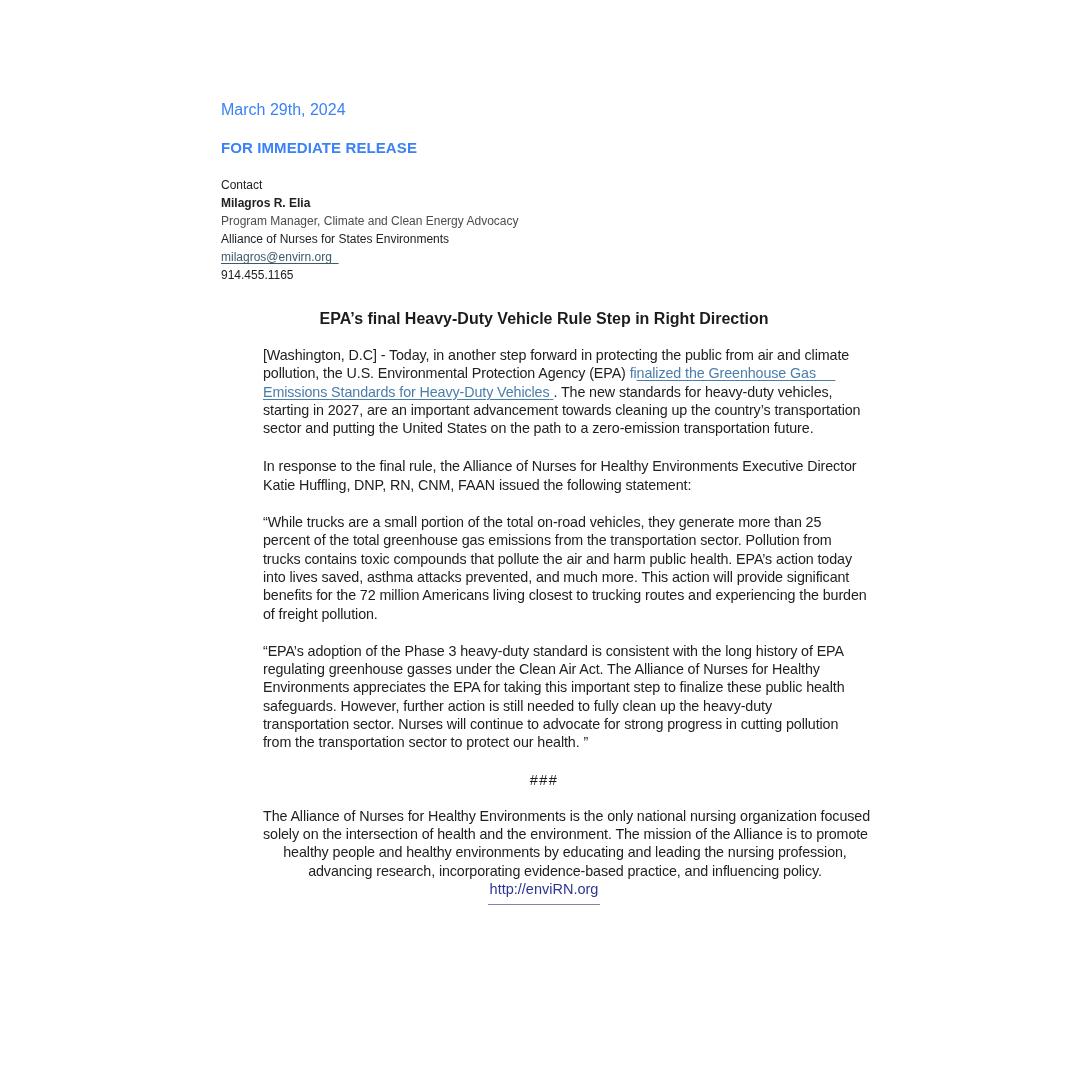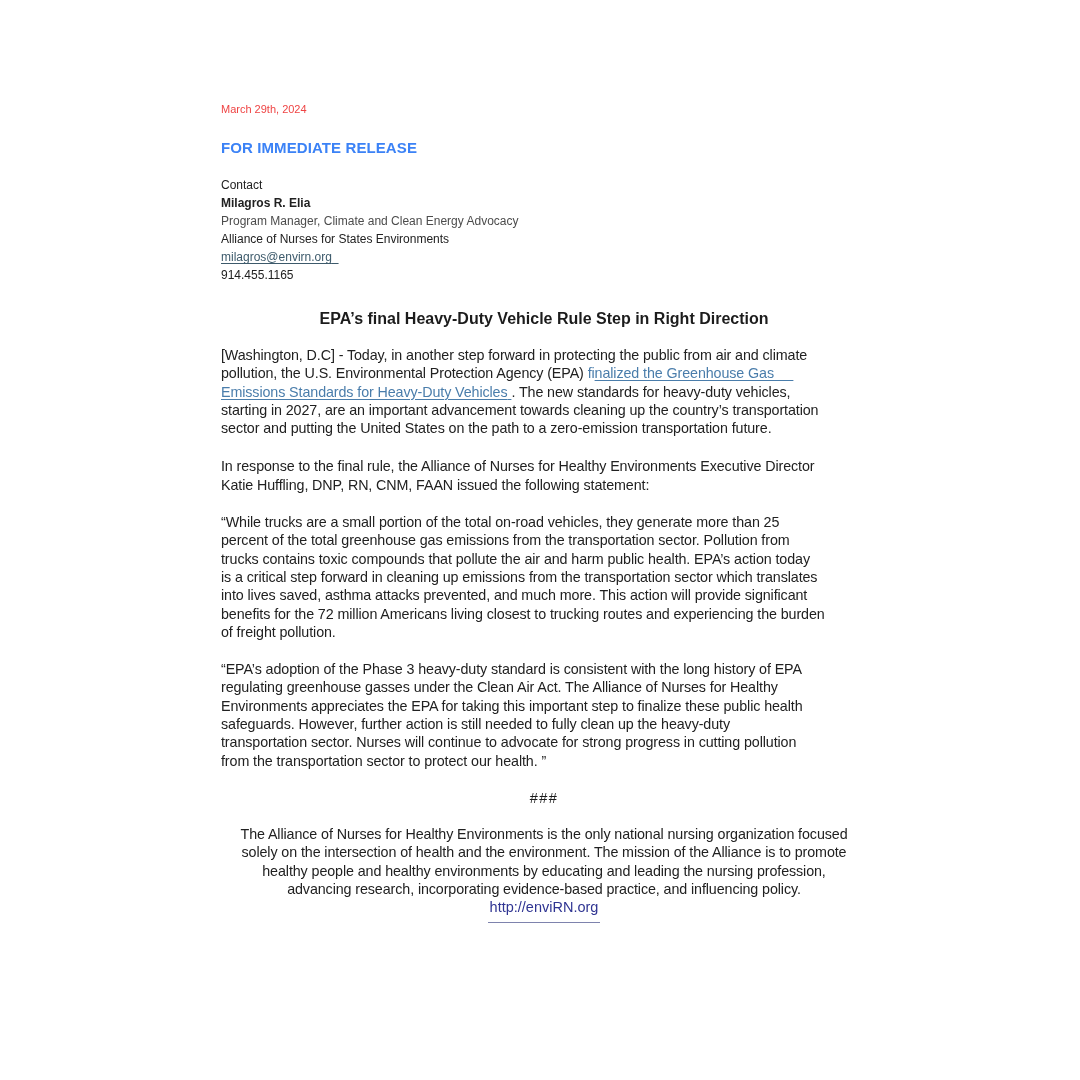--- a/index.html
+++ b/index.html
@@ -12,33 +12,33 @@
     --bg:#ffffff;
   }
   *{margin:0;padding:0;box-sizing:border-box;}
   html,body{background:var(--bg);}
   body{
     width:1080px;height:1080px;position:relative;overflow:hidden;
     font-family:"Liberation Sans","DejaVu Sans",sans-serif;
     color:var(--text);
   }
   .doc{position:absolute;left:221px;top:100px;width:646px;}
-  .date{font-size:11px;line-height:19px;color:#ef4444;}
+  .date{font-size:16px;line-height:19px;color:#3b82f6;}
   .release{font-size:15px;line-height:19px;font-weight:700;color:#3b82f6;margin-top:19px;letter-spacing:.1px;}
   .contact{margin-top:19px;}
   .contact .cline{font-size:12px;line-height:18px;white-space:nowrap;}
   .contact .cname{font-weight:700;}
   .contact .ctitle{color:var(--muted);}
   a{cursor:pointer;}
   .email-link{color:var(--email);text-decoration:underline;text-decoration-thickness:1px;text-underline-offset:2px;}
   .headline{margin-top:25px;font-size:16px;line-height:19px;font-weight:700;text-align:center;color:#1c1c1c;}
   .para{margin-top:20px;}
   .para.first{margin-top:18px;}
   .para.tight{margin-top:19px;}
-  .line{font-size:14.3px;line-height:18.3px;letter-spacing:-0.1px;white-space:nowrap;}
+  .line{font-size:14.3px;line-height:18.3px;letter-spacing:-0.1px;white-space:nowrap;margin-left:42px;}
   .body-link{color:var(--link);text-decoration:underline;text-decoration-thickness:1px;text-underline-offset:2px;}
   .no-u{display:inline-block;text-decoration:none;color:var(--link);}
   .dark{color:var(--text);}
   .divider{margin-top:19px;text-align:center;font-size:14.5px;line-height:18px;letter-spacing:1.5px;color:#1c1c1c;}
   .boiler{margin-top:18px;text-align:center;}
   .boiler .line{white-space:nowrap;text-align:center;}
   .site-row{text-align:center;font-size:14.5px;line-height:18.3px;}
   .site-link{display:inline-block;color:var(--site);text-decoration:none;padding:0 2px 6px 2px;border-bottom:1px solid var(--site-underline);}
 </style>
 </head>
@@ -71,21 +71,20 @@
 
   <div class="para">
       <div class="line">In response to the final rule, the Alliance of Nurses for Healthy Environments Executive Director</div>
       <div class="line">Katie Huffling, DNP, RN, CNM, FAAN issued the following statement:</div>
     </div>
 
   <div class="para tight">
       <div class="line">“While trucks are a small portion of the total on-road vehicles, they generate more than 25</div>
       <div class="line">percent of the total greenhouse gas emissions from the transportation sector. Pollution from</div>
       <div class="line">trucks contains toxic compounds that pollute the air and harm public health. EPA’s action today</div>
-      <div class="line">is a critical step forward in cleaning up emissions from the transportation sector which translates</div>
       <div class="line">into lives saved, asthma attacks prevented, and much more. This action will provide significant</div>
       <div class="line">benefits for the 72 million Americans living closest to trucking routes and experiencing the burden</div>
       <div class="line">of freight pollution.</div>
     </div>
 
   <div class="para tight">
       <div class="line">“EPA’s adoption of the Phase 3 heavy-duty standard is consistent with the long history of EPA</div>
       <div class="line">regulating greenhouse gasses under the Clean Air Act. The Alliance of Nurses for Healthy</div>
       <div class="line">Environments appreciates the EPA for taking this important step to finalize these public health</div>
       <div class="line">safeguards. However, further action is still needed to fully clean up the heavy-duty</div>

